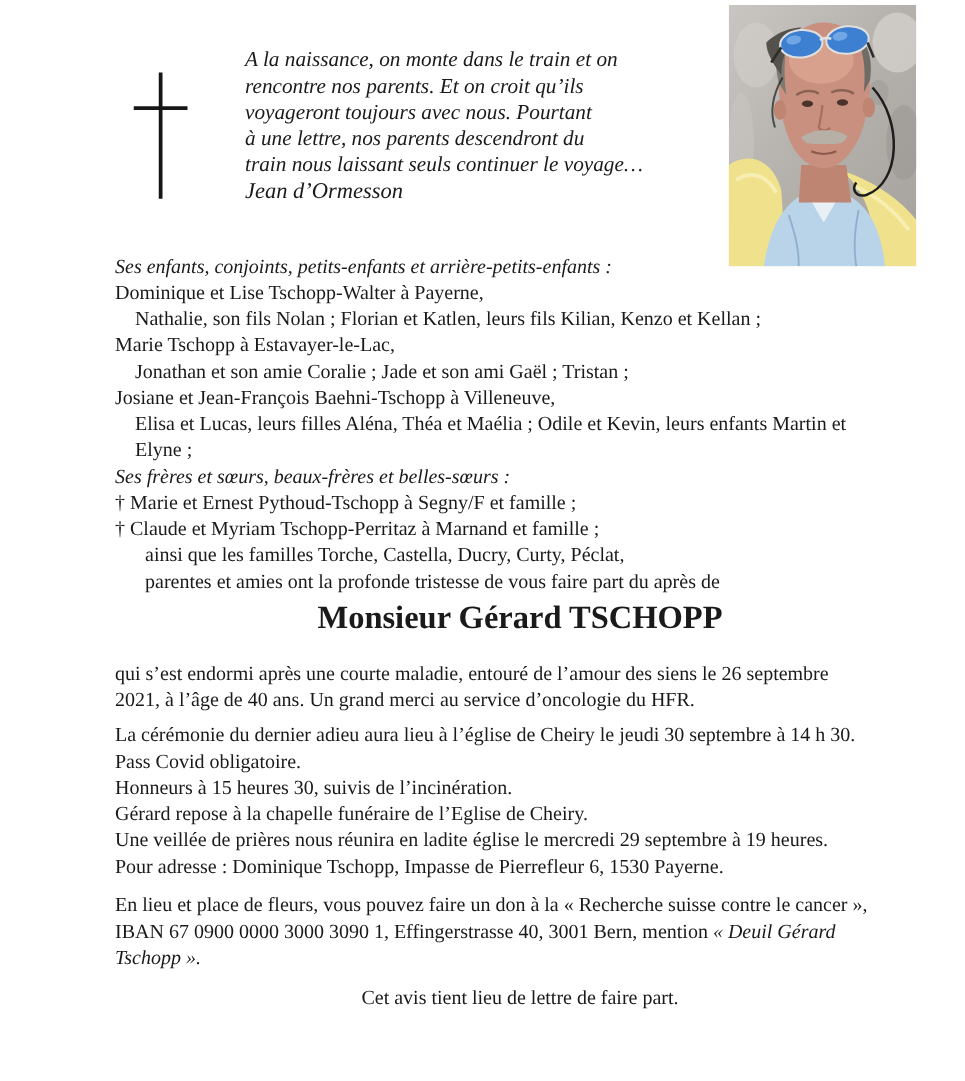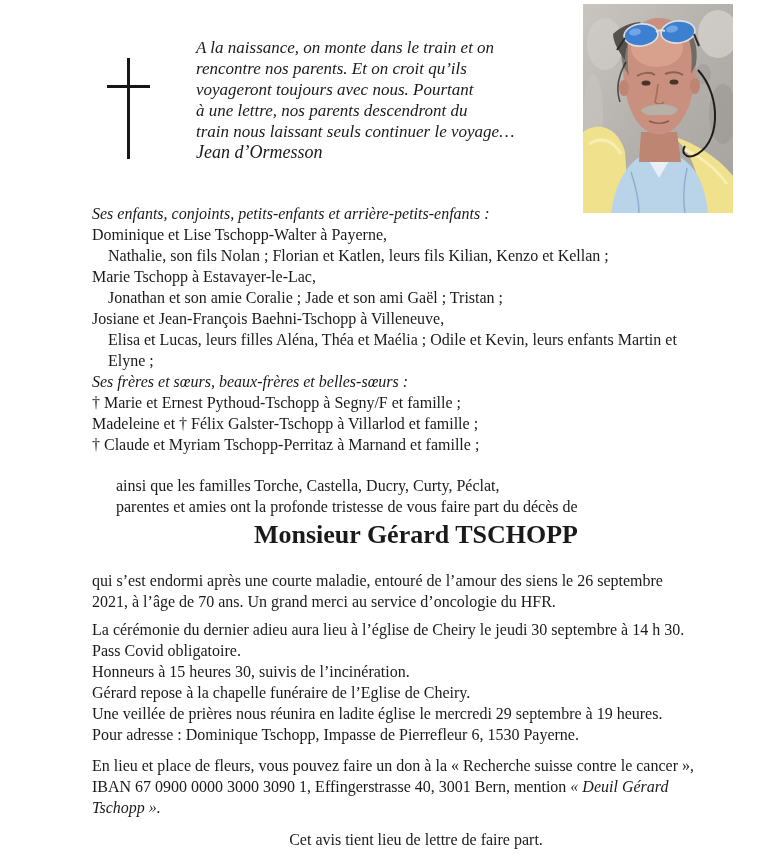--- a/index.html
+++ b/index.html
@@ -16,21 +16,21 @@
   .quote .line{font-style:italic;font-size:17px;height:21px;line-height:21px;white-space:nowrap;}
   .quote .attribution{font-style:italic;font-size:18px;height:21px;line-height:21px;}
   
   .photo{position:absolute;left:583px;top:4px;width:150px;height:209px;}
   
   .main{position:absolute;left:92px;top:203px;width:648px;font-size:16px;}
   .line{white-space:nowrap;height:21px;line-height:21px;font-size:16px;}
   .indent{padding-left:16px;}
   .b{font-weight:normal;}
   .i{font-style:italic;}
-  .announcement{margin-top:20px;}
+  .announcement{margin-top:0;}
   .announcement .line{padding-left:24px;}
   .deceased-title{margin-top:5px;height:26px;line-height:26px;text-align:center;
                   font-weight:bold;font-size:26px;white-space:nowrap;}
   .death-details{margin-top:22px;}
   .ceremony{margin-top:7px;}
   .donation{margin-top:10px;}
   .closing{margin-top:11px;text-align:center;font-size:16px;height:21px;line-height:21px;}
 </style>
 </head>
 <body>
@@ -117,34 +117,33 @@
       <div class="line"><span class="i">Ses enfants, conjoints, petits-enfants et arrière-petits-enfants :</span></div>
       <div class="line"><span>Dominique et Lise </span><span class="b">Tschopp-Walter</span><span> à Payerne,</span></div>
       <div class="line indent"><span>Nathalie, son fils Nolan ; Florian et Katlen, leurs fils Kilian, Kenzo et Kellan ;</span></div>
       <div class="line"><span>Marie </span><span class="b">Tschopp</span><span> à Estavayer-le-Lac,</span></div>
       <div class="line indent"><span>Jonathan et son amie Coralie ; Jade et son ami Gaël ; Tristan ;</span></div>
       <div class="line"><span>Josiane et Jean-François </span><span class="b">Baehni-Tschopp</span><span> à Villeneuve,</span></div>
       <div class="line indent"><span>Elisa et Lucas, leurs filles Aléna, Théa et Maélia ; Odile et Kevin, leurs enfants Martin et</span></div>
       <div class="line indent"><span>Elyne ;</span></div>
       <div class="line"><span class="i">Ses frères et sœurs, beaux-frères et belles-sœurs :</span></div>
       <div class="line"><span class="b">† </span><span>Marie et Ernest </span><span class="b">Pythoud-Tschopp</span><span> à Segny/F et famille ;</span></div>
-      <div class="line"><span>Madeleine et </span><span class="b">† </span><span>Félix </span><span class="b">Galster-Tschopp</span><span> à Villarlod et famille ;</span></div>
       <div class="line"><span class="b">† </span><span>Claude et Myriam </span><span class="b">Tschopp-Perritaz</span><span> à Marnand et famille ;</span></div>
     </div>
 
   <div class="announcement">
       <div class="line"><span>ainsi que les familles </span><span class="b">Torche, Castella, Ducry, Curty, Péclat,</span></div>
-      <div class="line"><span>parentes et amies ont la profonde tristesse de vous faire part du décès de</span></div>
+      <div class="line"><span>parentes et amies ont la profonde tristesse de vous faire part du après de</span></div>
     </div>
 
   <div class="deceased-title">Monsieur Gérard TSCHOPP</div>
 
   <div class="death-details">
       <div class="line"><span>qui s’est endormi après une courte maladie, entouré de l’amour des siens le 26 septembre</span></div>
-      <div class="line"><span>2021, à l’âge de 70 ans. Un grand merci au service d’oncologie du HFR.</span></div>
+      <div class="line"><span>2021, à l’âge de 40 ans. Un grand merci au service d’oncologie du HFR.</span></div>
     </div>
 
   <div class="ceremony">
       <div class="line"><span>La cérémonie du dernier adieu aura lieu à l’église de Cheiry le jeudi 30 septembre à 14 h 30.</span></div>
       <div class="line"><span>Pass Covid obligatoire.</span></div>
       <div class="line"><span>Honneurs à 15 heures 30, suivis de l’incinération.</span></div>
       <div class="line"><span>Gérard repose à la chapelle funéraire de l’Eglise de Cheiry.</span></div>
       <div class="line"><span>Une veillée de prières nous réunira en ladite église le mercredi 29 septembre à 19 heures.</span></div>
       <div class="line"><span>Pour adresse : Dominique Tschopp, Impasse de Pierrefleur 6, 1530 Payerne.</span></div>
     </div>

